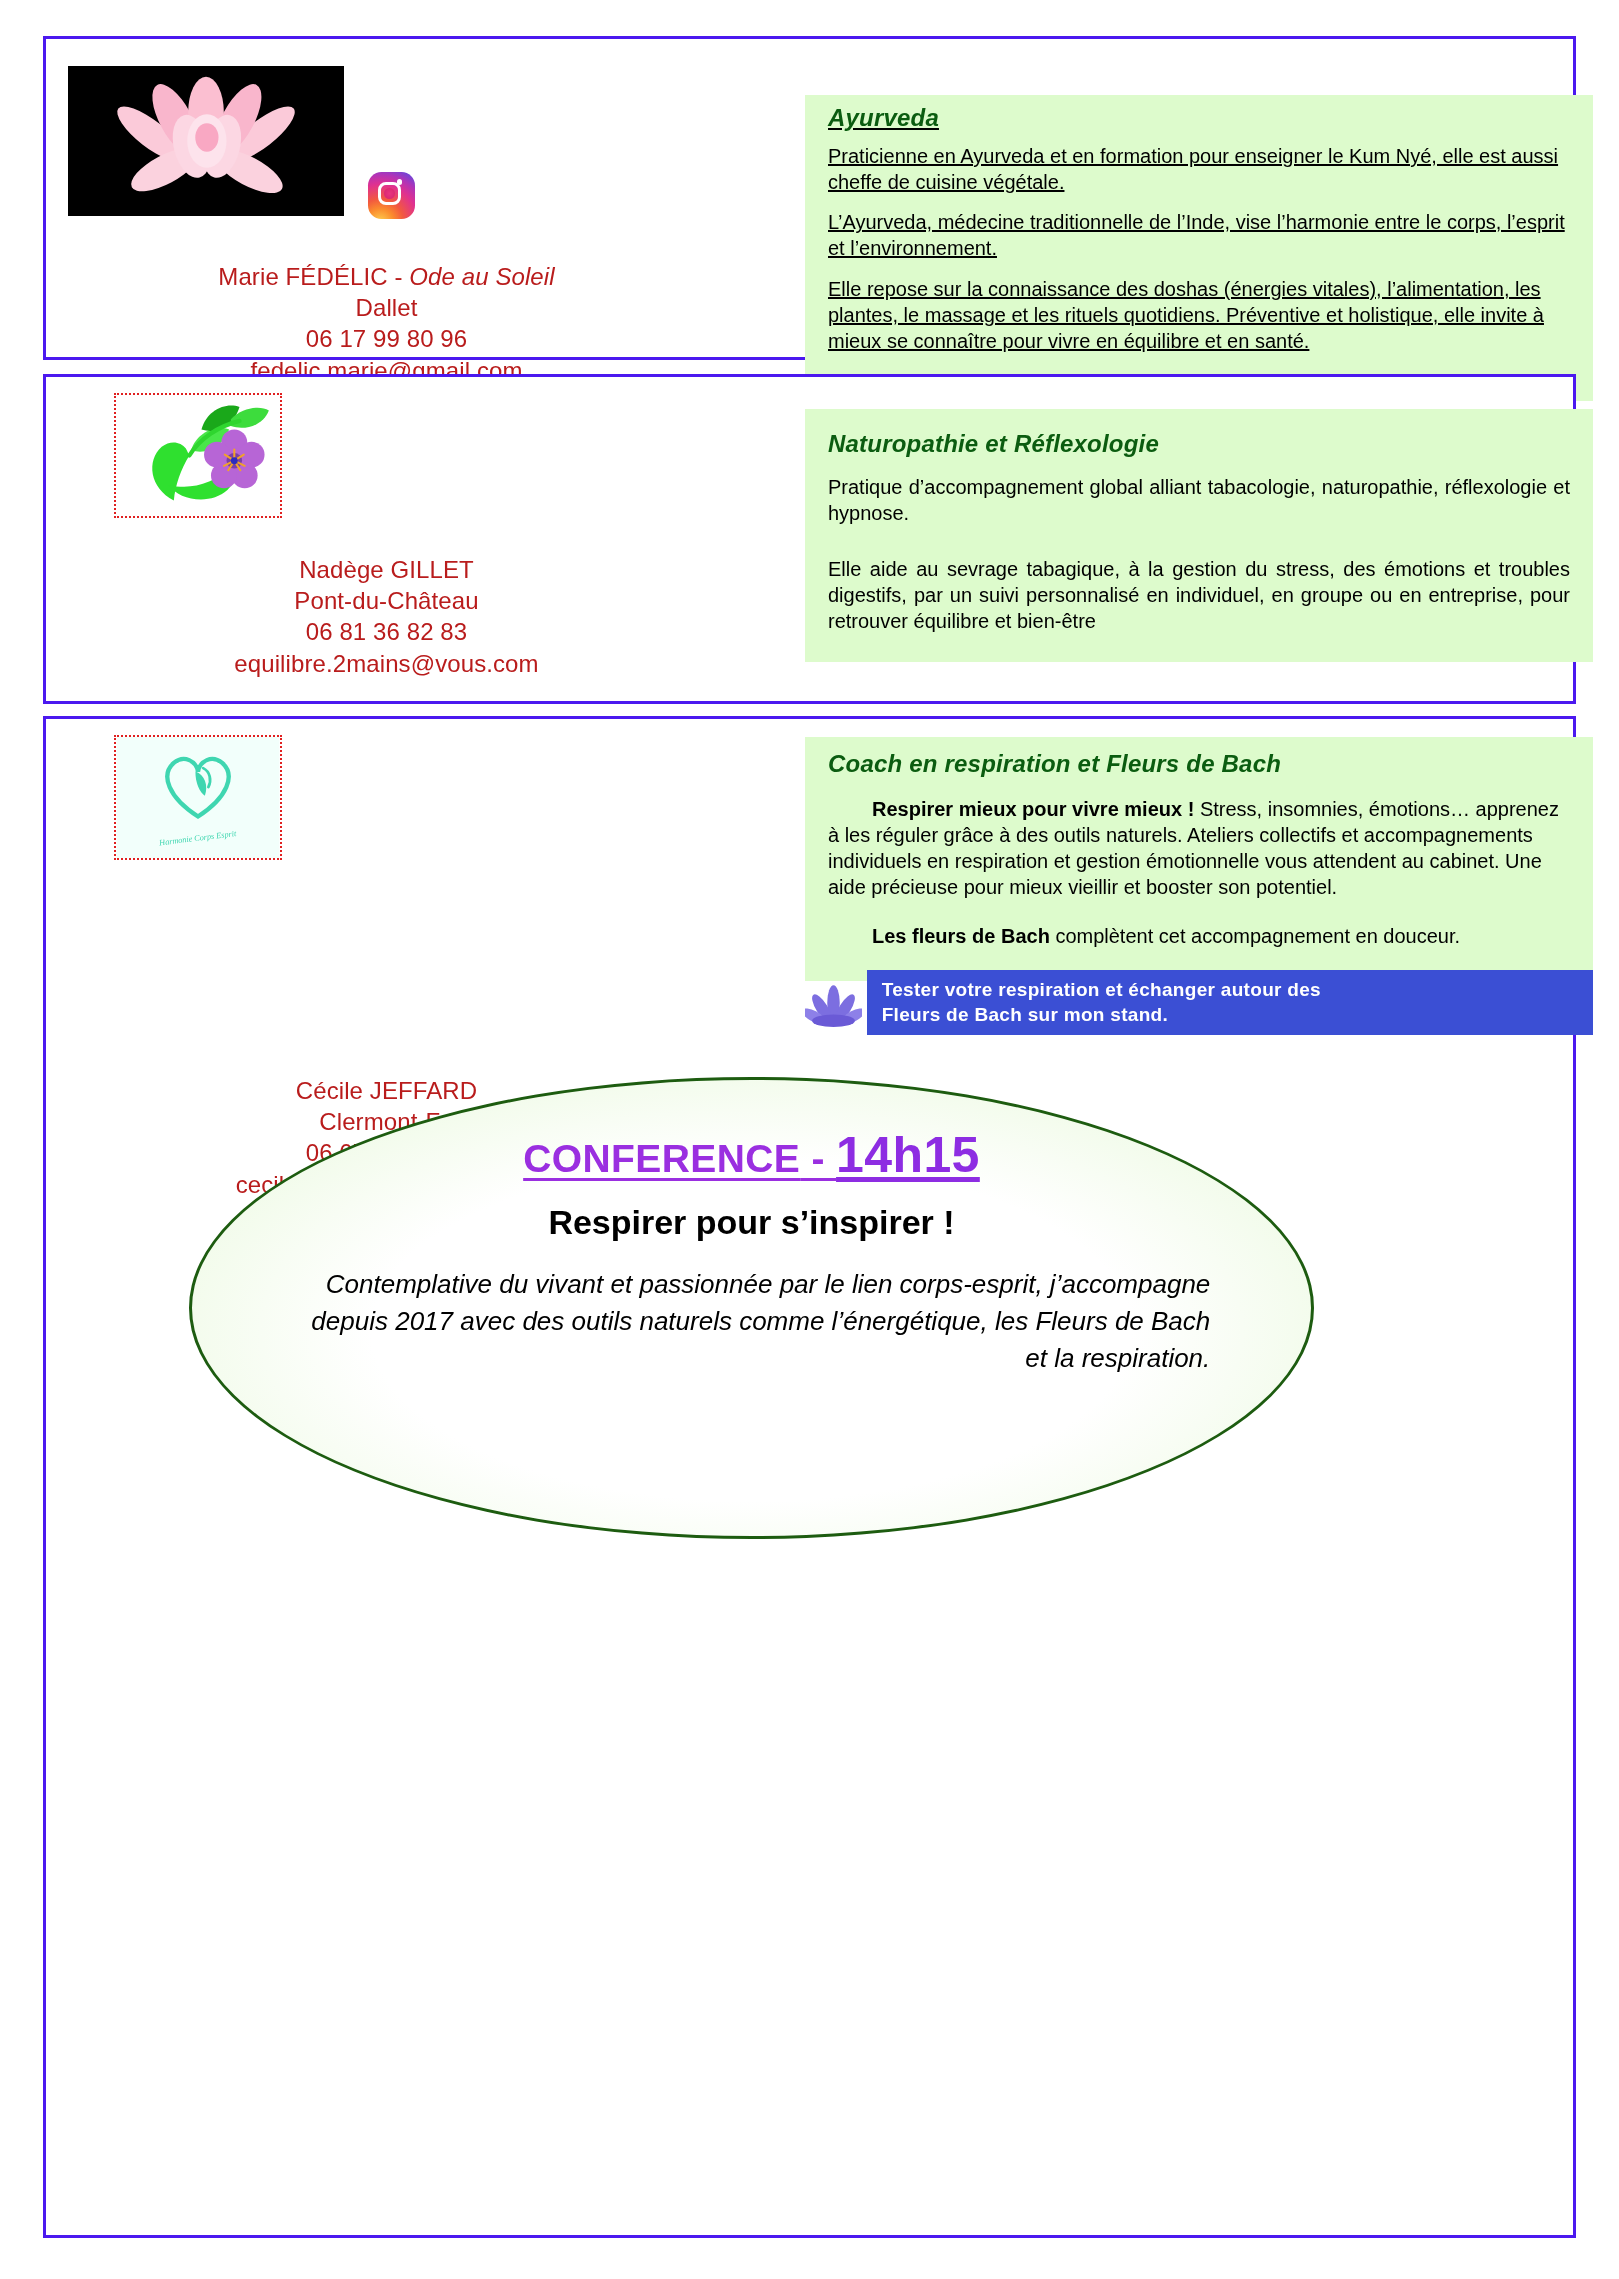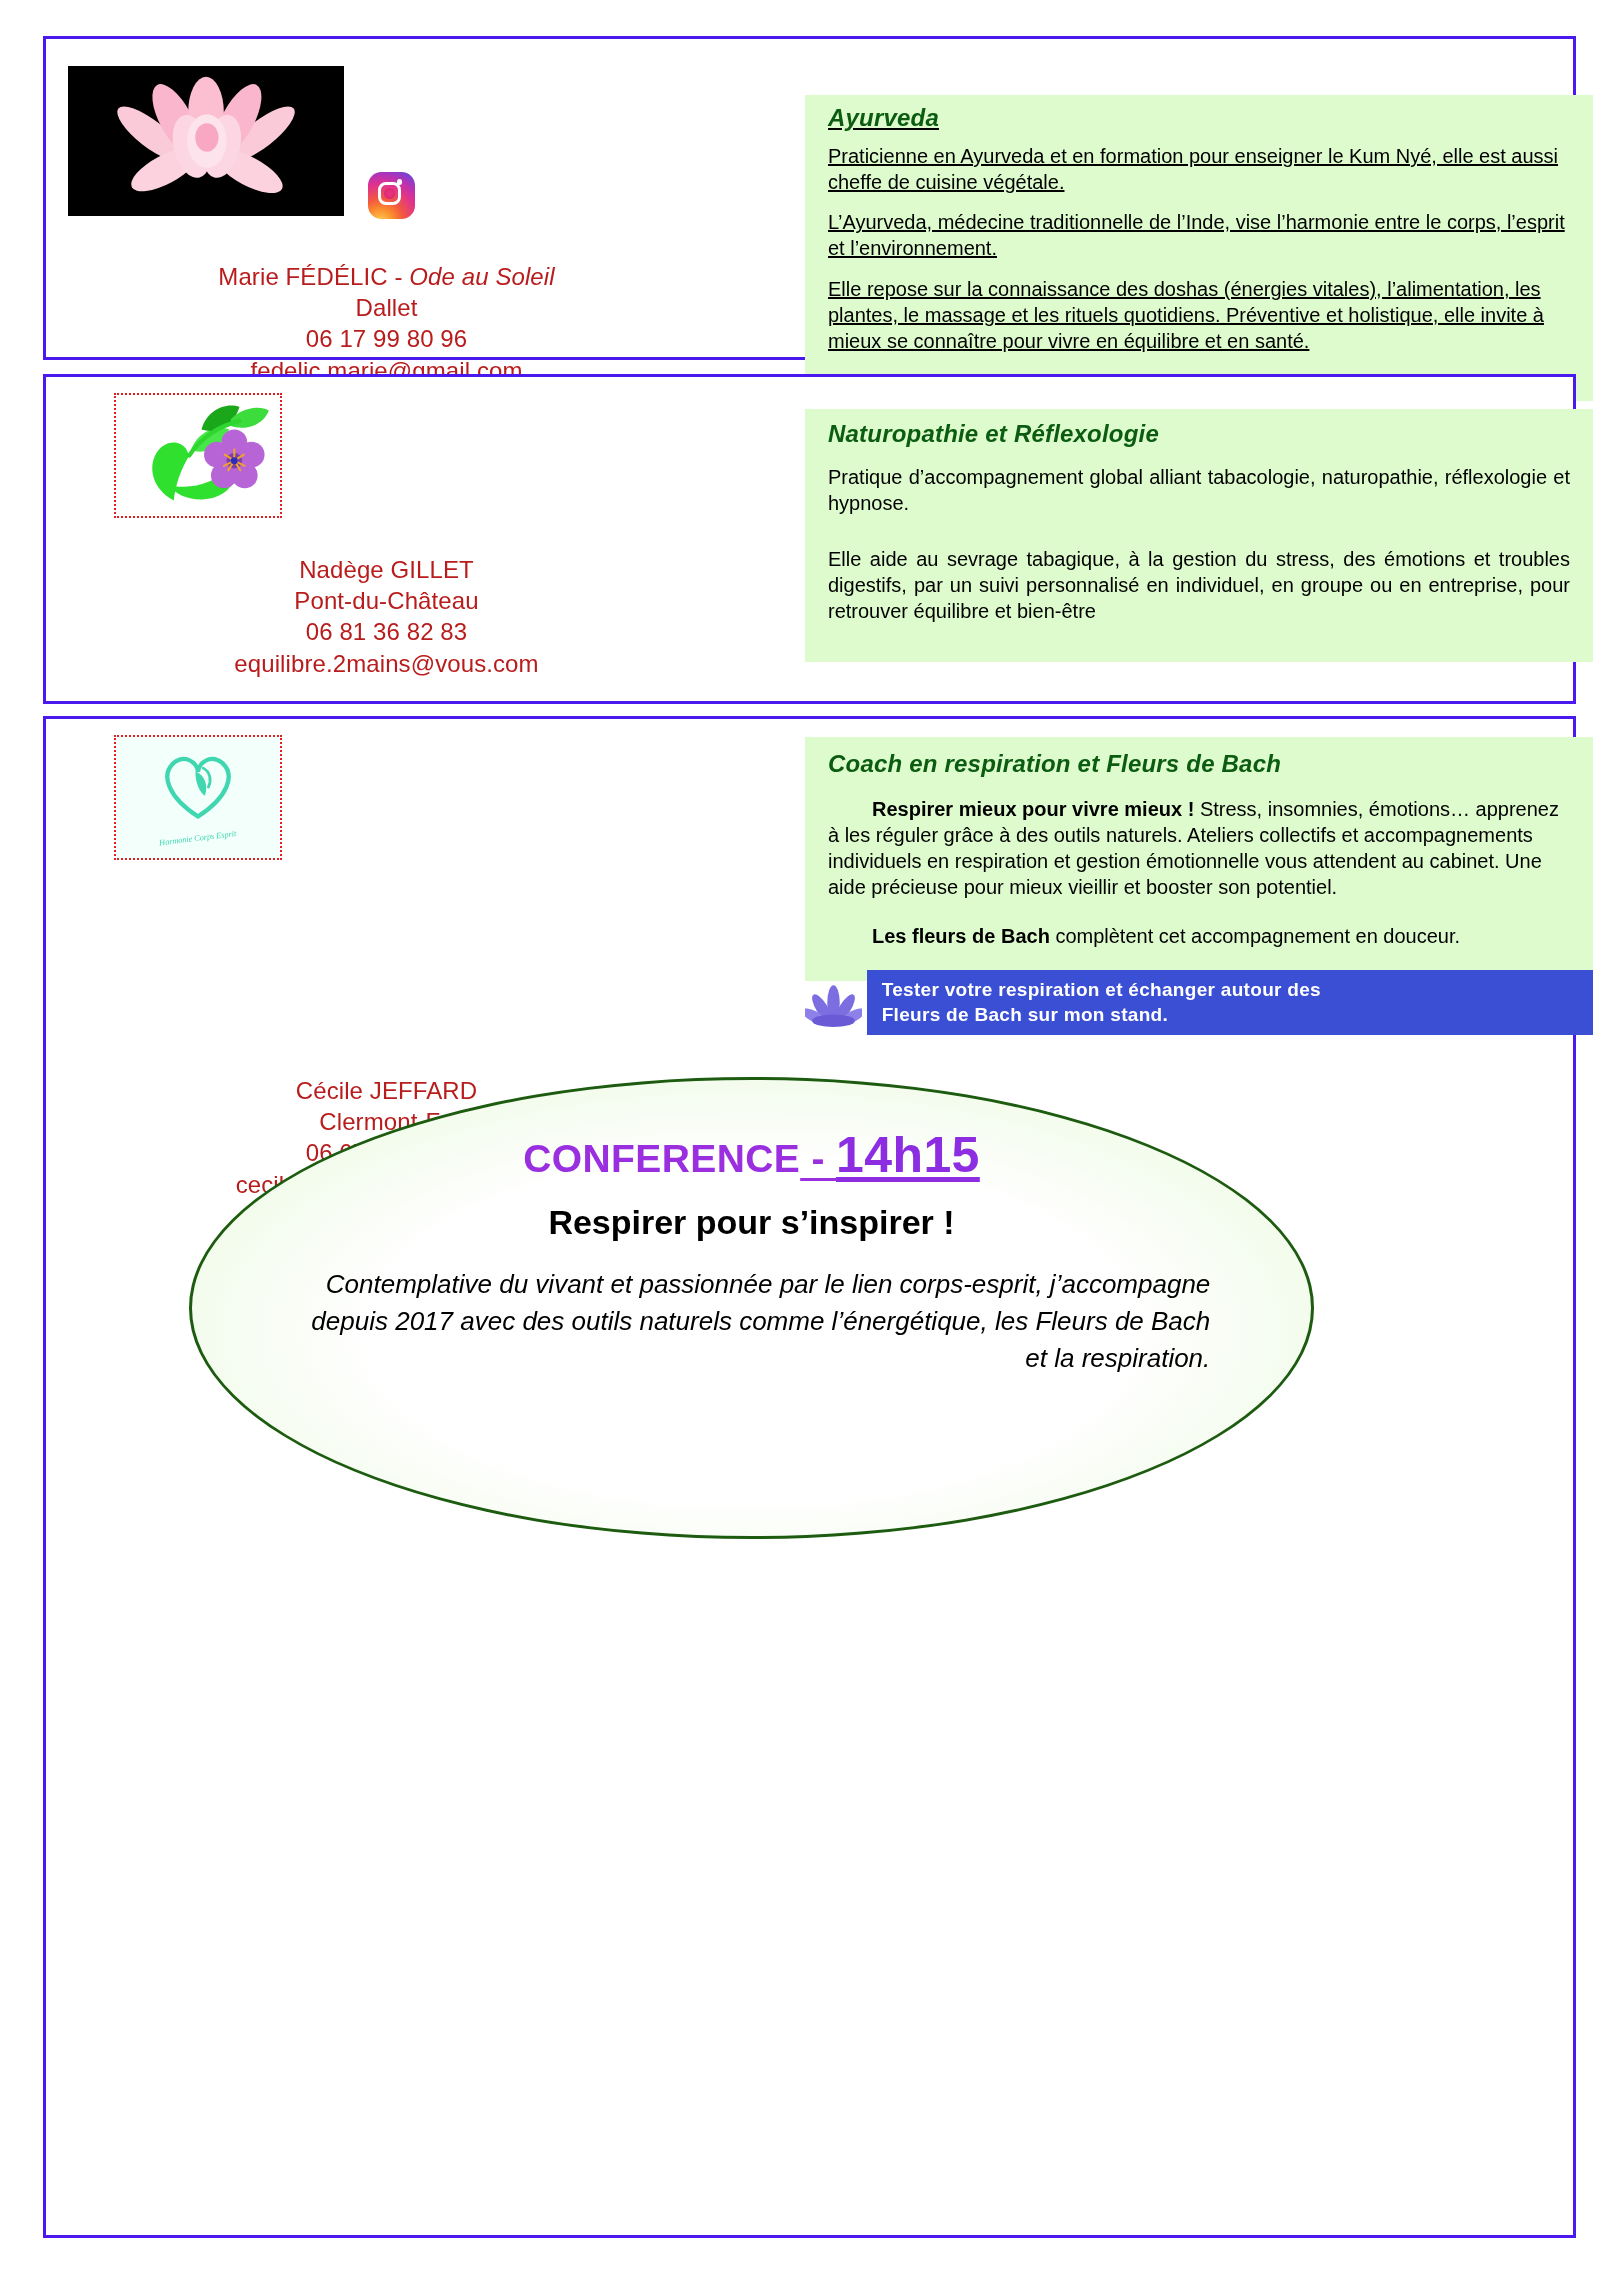--- a/index.html
+++ b/index.html
@@ -118,21 +118,21 @@
     background:radial-gradient(ellipse at 50% 55%, #ffffff 48%, #f1fbe9 76%, #e4f6d6 100%);
     box-sizing:border-box;
   }
   .oval-content{
     position:absolute;left:9%;right:9%;top:10%;
     text-align:center;
   }
   .conf-title{
     font-size:39px;font-weight:bold;letter-spacing:0.4px;white-space:nowrap;
   }
-  .conf-title .lbl{color:#9a2fe0;text-underline-offset:6.3px;}
+  .conf-title .lbl{color:#9a2fe0;text-decoration:underline;text-underline-offset:6.3px;}
   .conf-title .dash{color:#9a2fe0;text-decoration:underline;text-underline-offset:6.3px;}
   .conf-title .time{color:#8d2de2;font-size:50px;text-decoration:underline;text-underline-offset:4.5px;}
   .conf-sub{
     margin-top:19.7px;font-size:34px;font-weight:bold;color:#000;white-space:nowrap;
   }
   .conf-body{
     margin-top:24px;
     font-size:26px;font-style:italic;color:#000;line-height:1.42;
     text-align:right;
   }
@@ -222,21 +222,21 @@
         </svg>
       </div>
 
       <div class="contact" style="left:0;top:177px;width:681px;">
         <span class="ln">Nadège GILLET</span>
         <span class="ln">Pont-du-Château</span>
         <span class="ln">06 81 36 82 83</span>
         <span class="ln">equilibre.2mains@vous.com</span>
       </div>
 
-      <div class="panel" style="left:759px;top:32px;width:788px;height:253px;padding-top:11px;">
+      <div class="panel" style="left:759px;top:32px;width:788px;height:253px;padding-top:21px;">
         <h2 style="margin-bottom:16px;">Naturopathie et Réflexologie</h2>
         <p class="just" style="margin-bottom:30px;">Pratique d’accompagnement global alliant tabacologie, naturopathie, réflexologie et hypnose.</p>
         <p class="just">Elle aide au sevrage tabagique, à la gestion du stress, des émotions et troubles digestifs, par un suivi personnalisé en individuel, en groupe ou en entreprise, pour retrouver équilibre et bien-être</p>
       </div>
 
     </div>
   </div>
 
   <div class="card" style="left:43px;top:716px;width:1533px;height:1522px;">
     <div class="card-inner">

